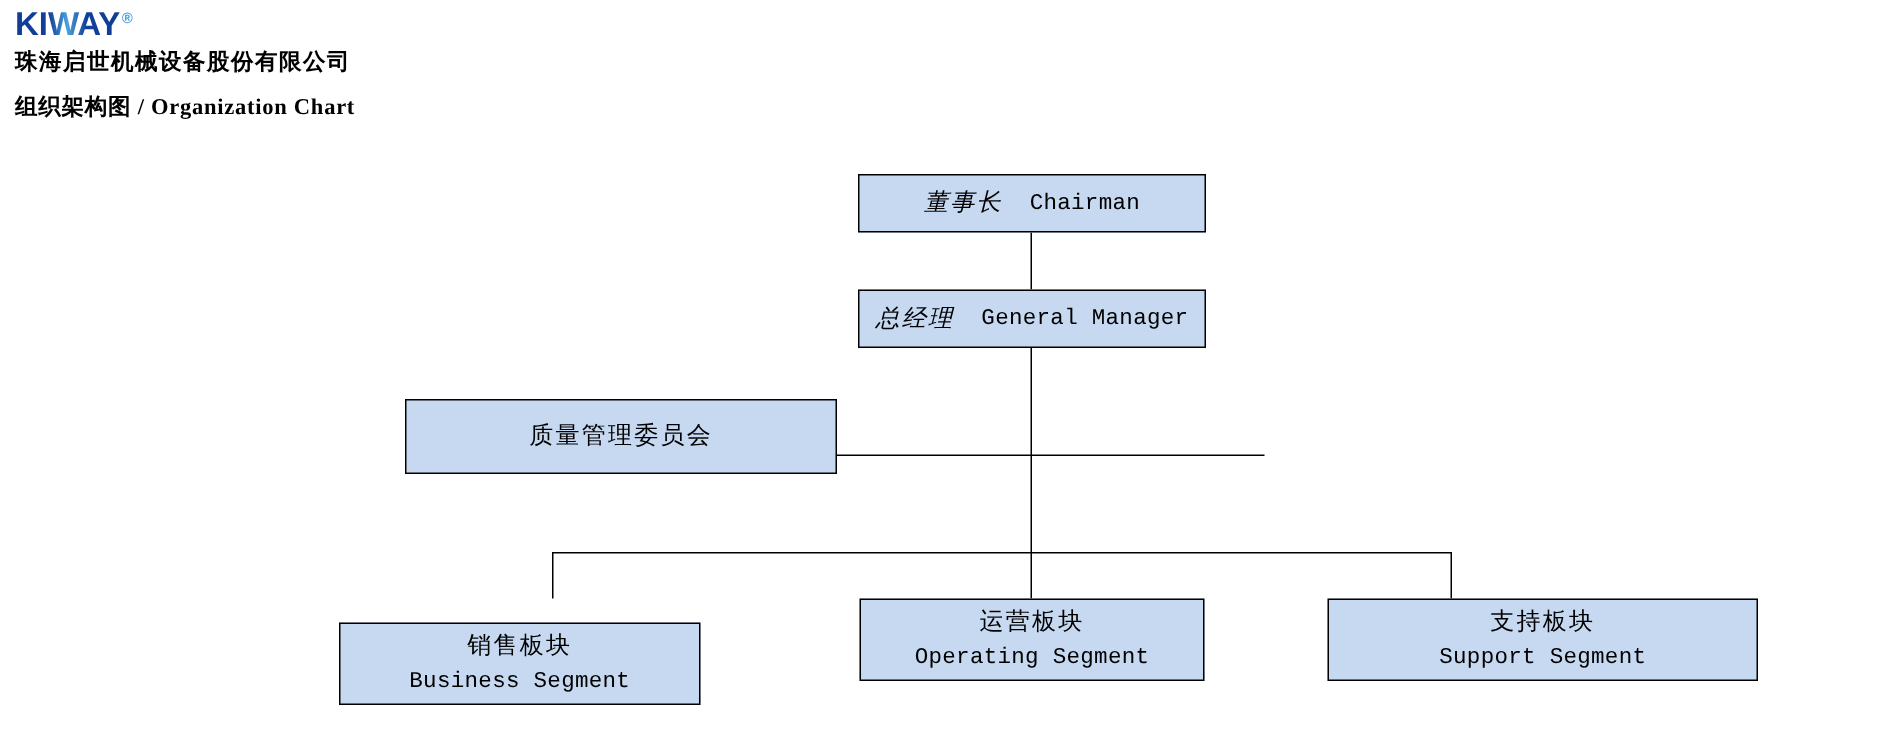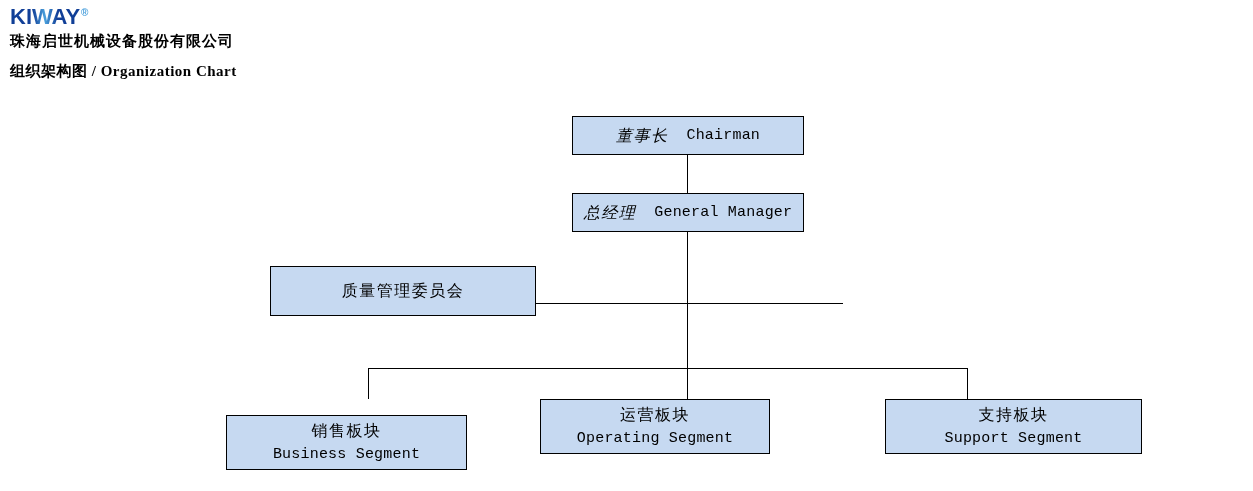--- a/index.html
+++ b/index.html
@@ -70,25 +70,25 @@
     font-size:15px;
     line-height:24px;
   }
   .node .zh{letter-spacing:1.5px;font-size:16px;}
   .node .en{letter-spacing:0.2px;font-size:15px;font-family:Liberation Mono, monospace;}
   .node.one-line{flex-direction:row;}
   .node.one-line .zh{margin-right:18px;font-style:italic;}
 
   #node-chairman          {left:572px;top:116px;width:232px;height:39px;}
   #node-general-manager   {left:572px;top:193px;width:232px;height:39px;}
-  #node-qmc               {left:270px;top:266px;width:266px;height:50px;}
+  #node-qmc               {left:270px;top:266px;width:288px;height:50px;}
   #node-gmo               {left:843px;top:266px;width:257px;height:50px;}
   #node-business          {left:226px;top:399px;width:241px;height:55px;margin-top:16px;}
-  #node-operating         {left:540px;top:399px;width:230px;height:55px;}
-  #node-support           {left:885px;top:399px;width:257px;height:55px;}
+  #node-operating         {left:573px;top:399px;width:230px;height:55px;}
+  #node-support           {left:885px;top:399px;width:287px;height:55px;}
 
   
   .vline,.hline{position:absolute;background:var(--connector);}
   .vline{width:1px;}
   .hline{height:1px;}
   #conn-chairman-gm  {left:687px;top:155px;height:38px;}
   #conn-gm-tier      {left:687px;top:232px;height:167px;}
   #conn-side         {left:533px;top:303px;width:310px;}
   #conn-tier         {left:368px;top:368px;width:600px;}
   #conn-drop-business{left:368px;top:368px;height:31px;}

